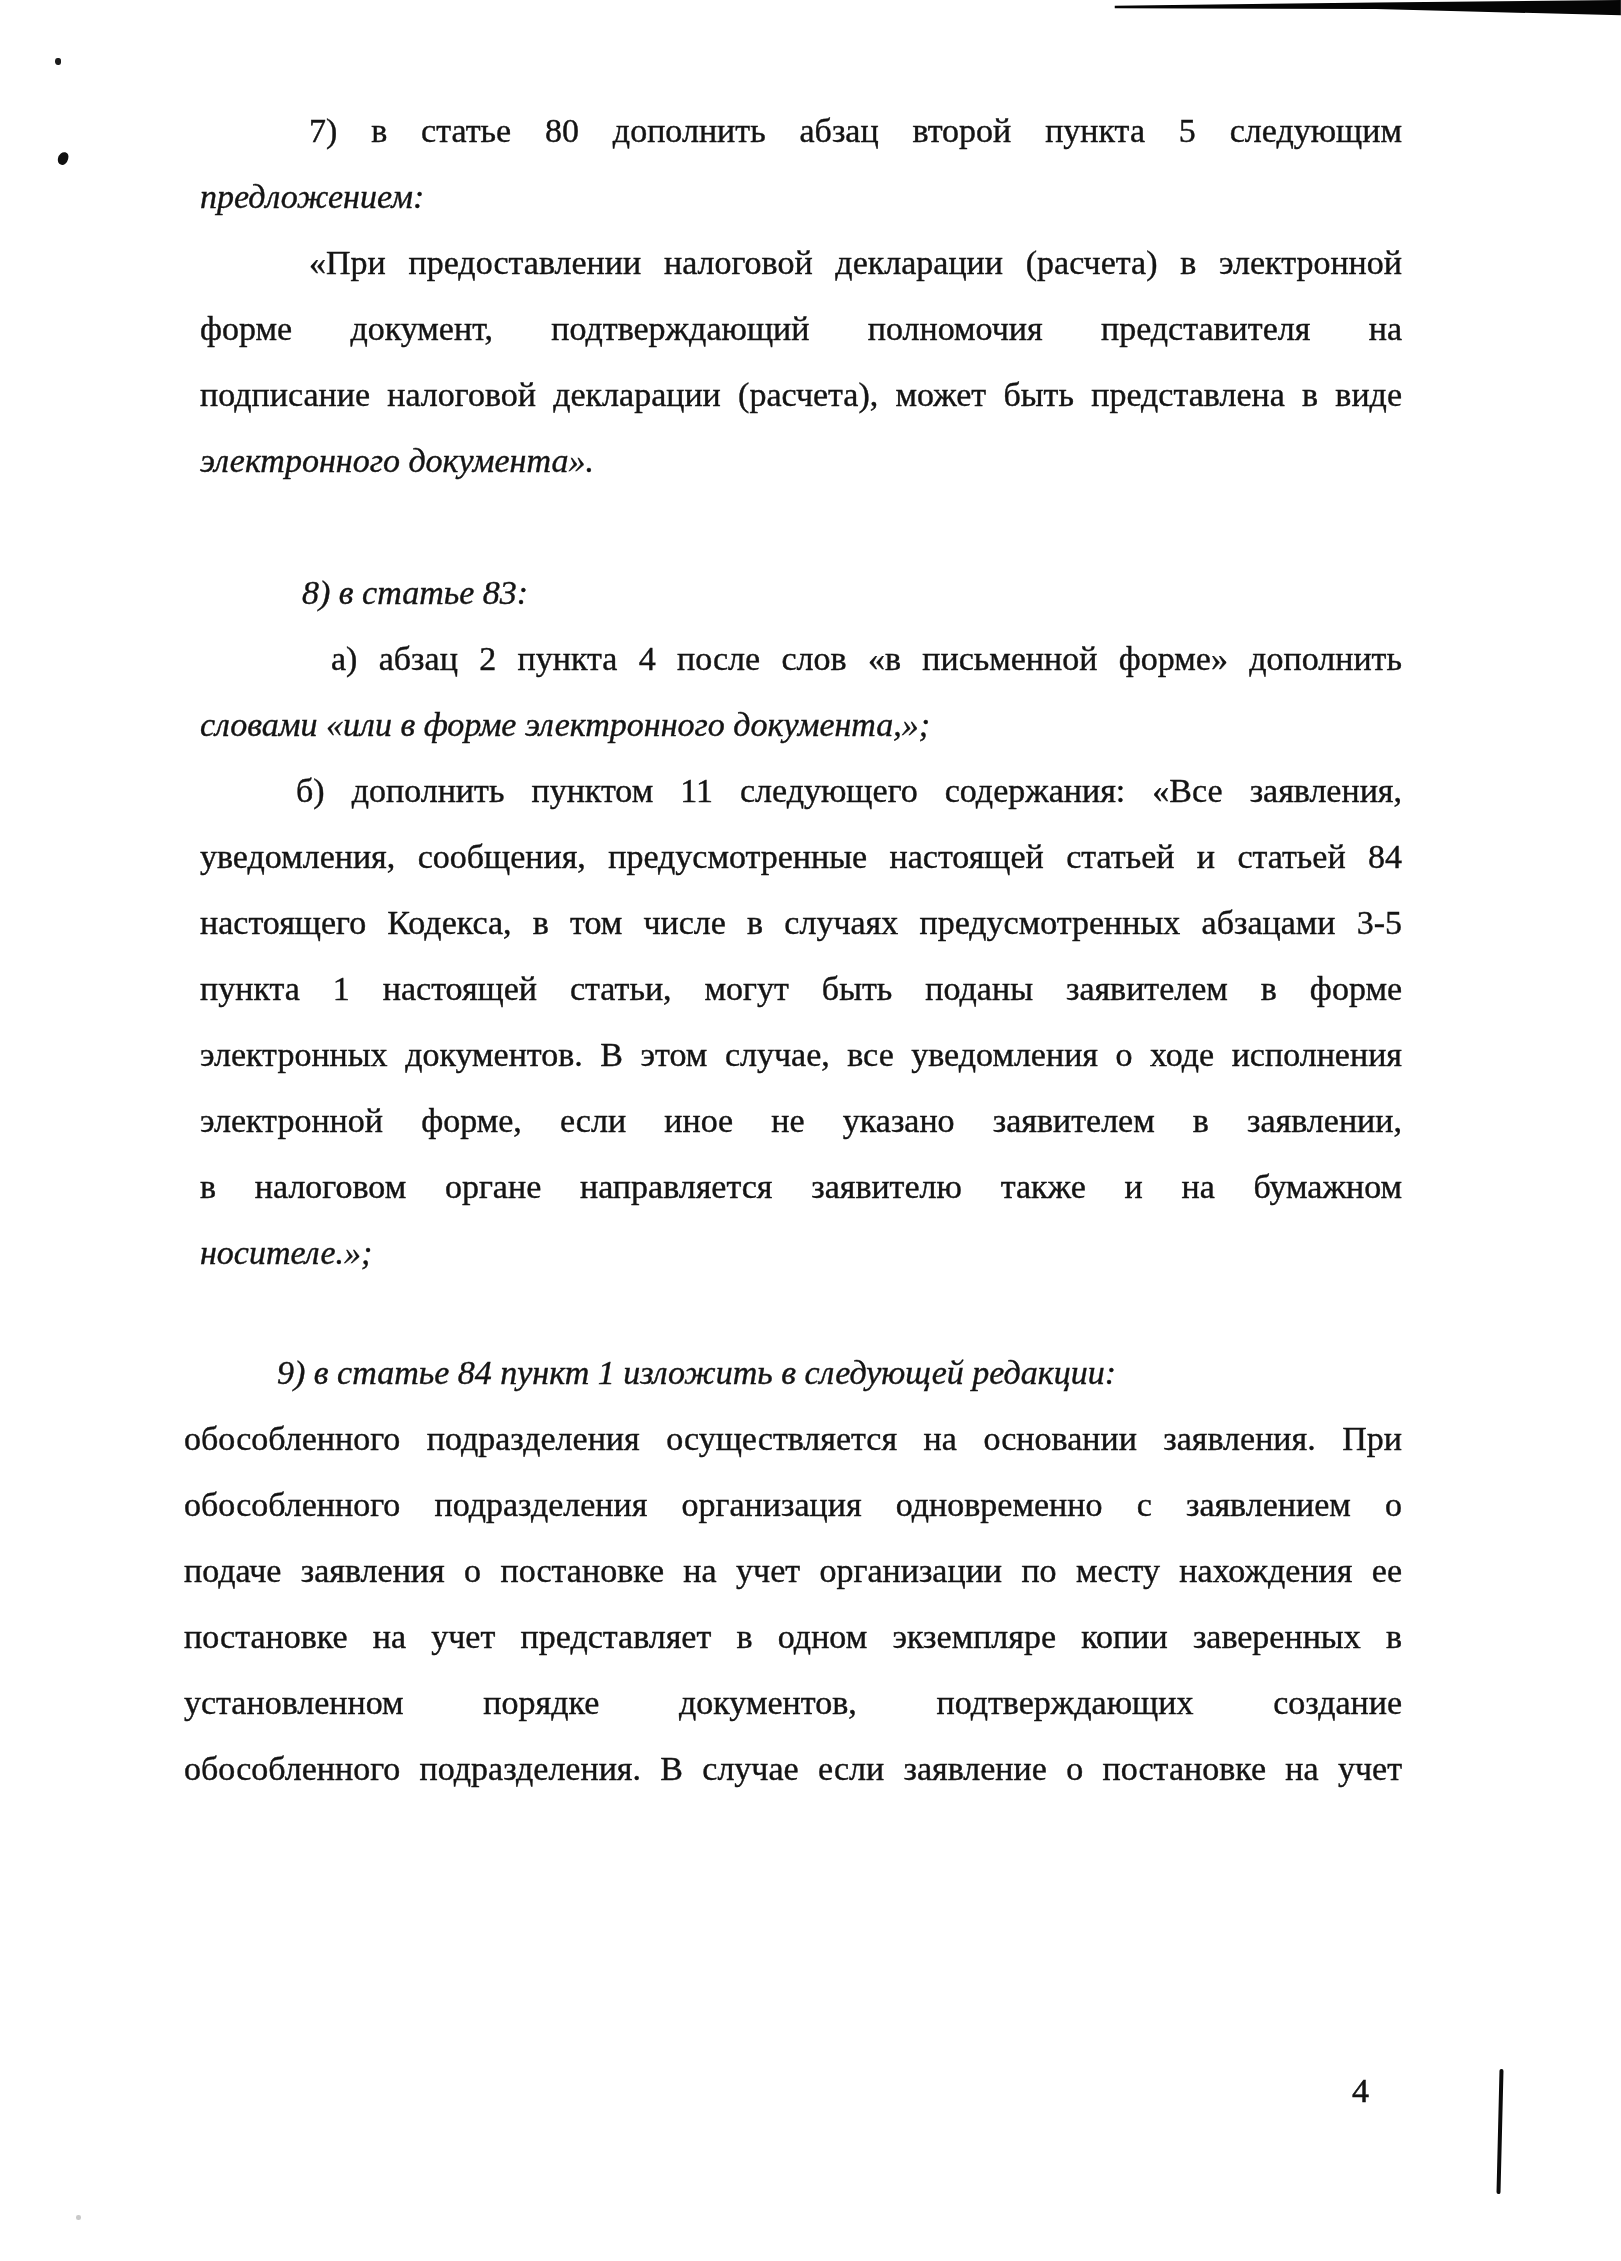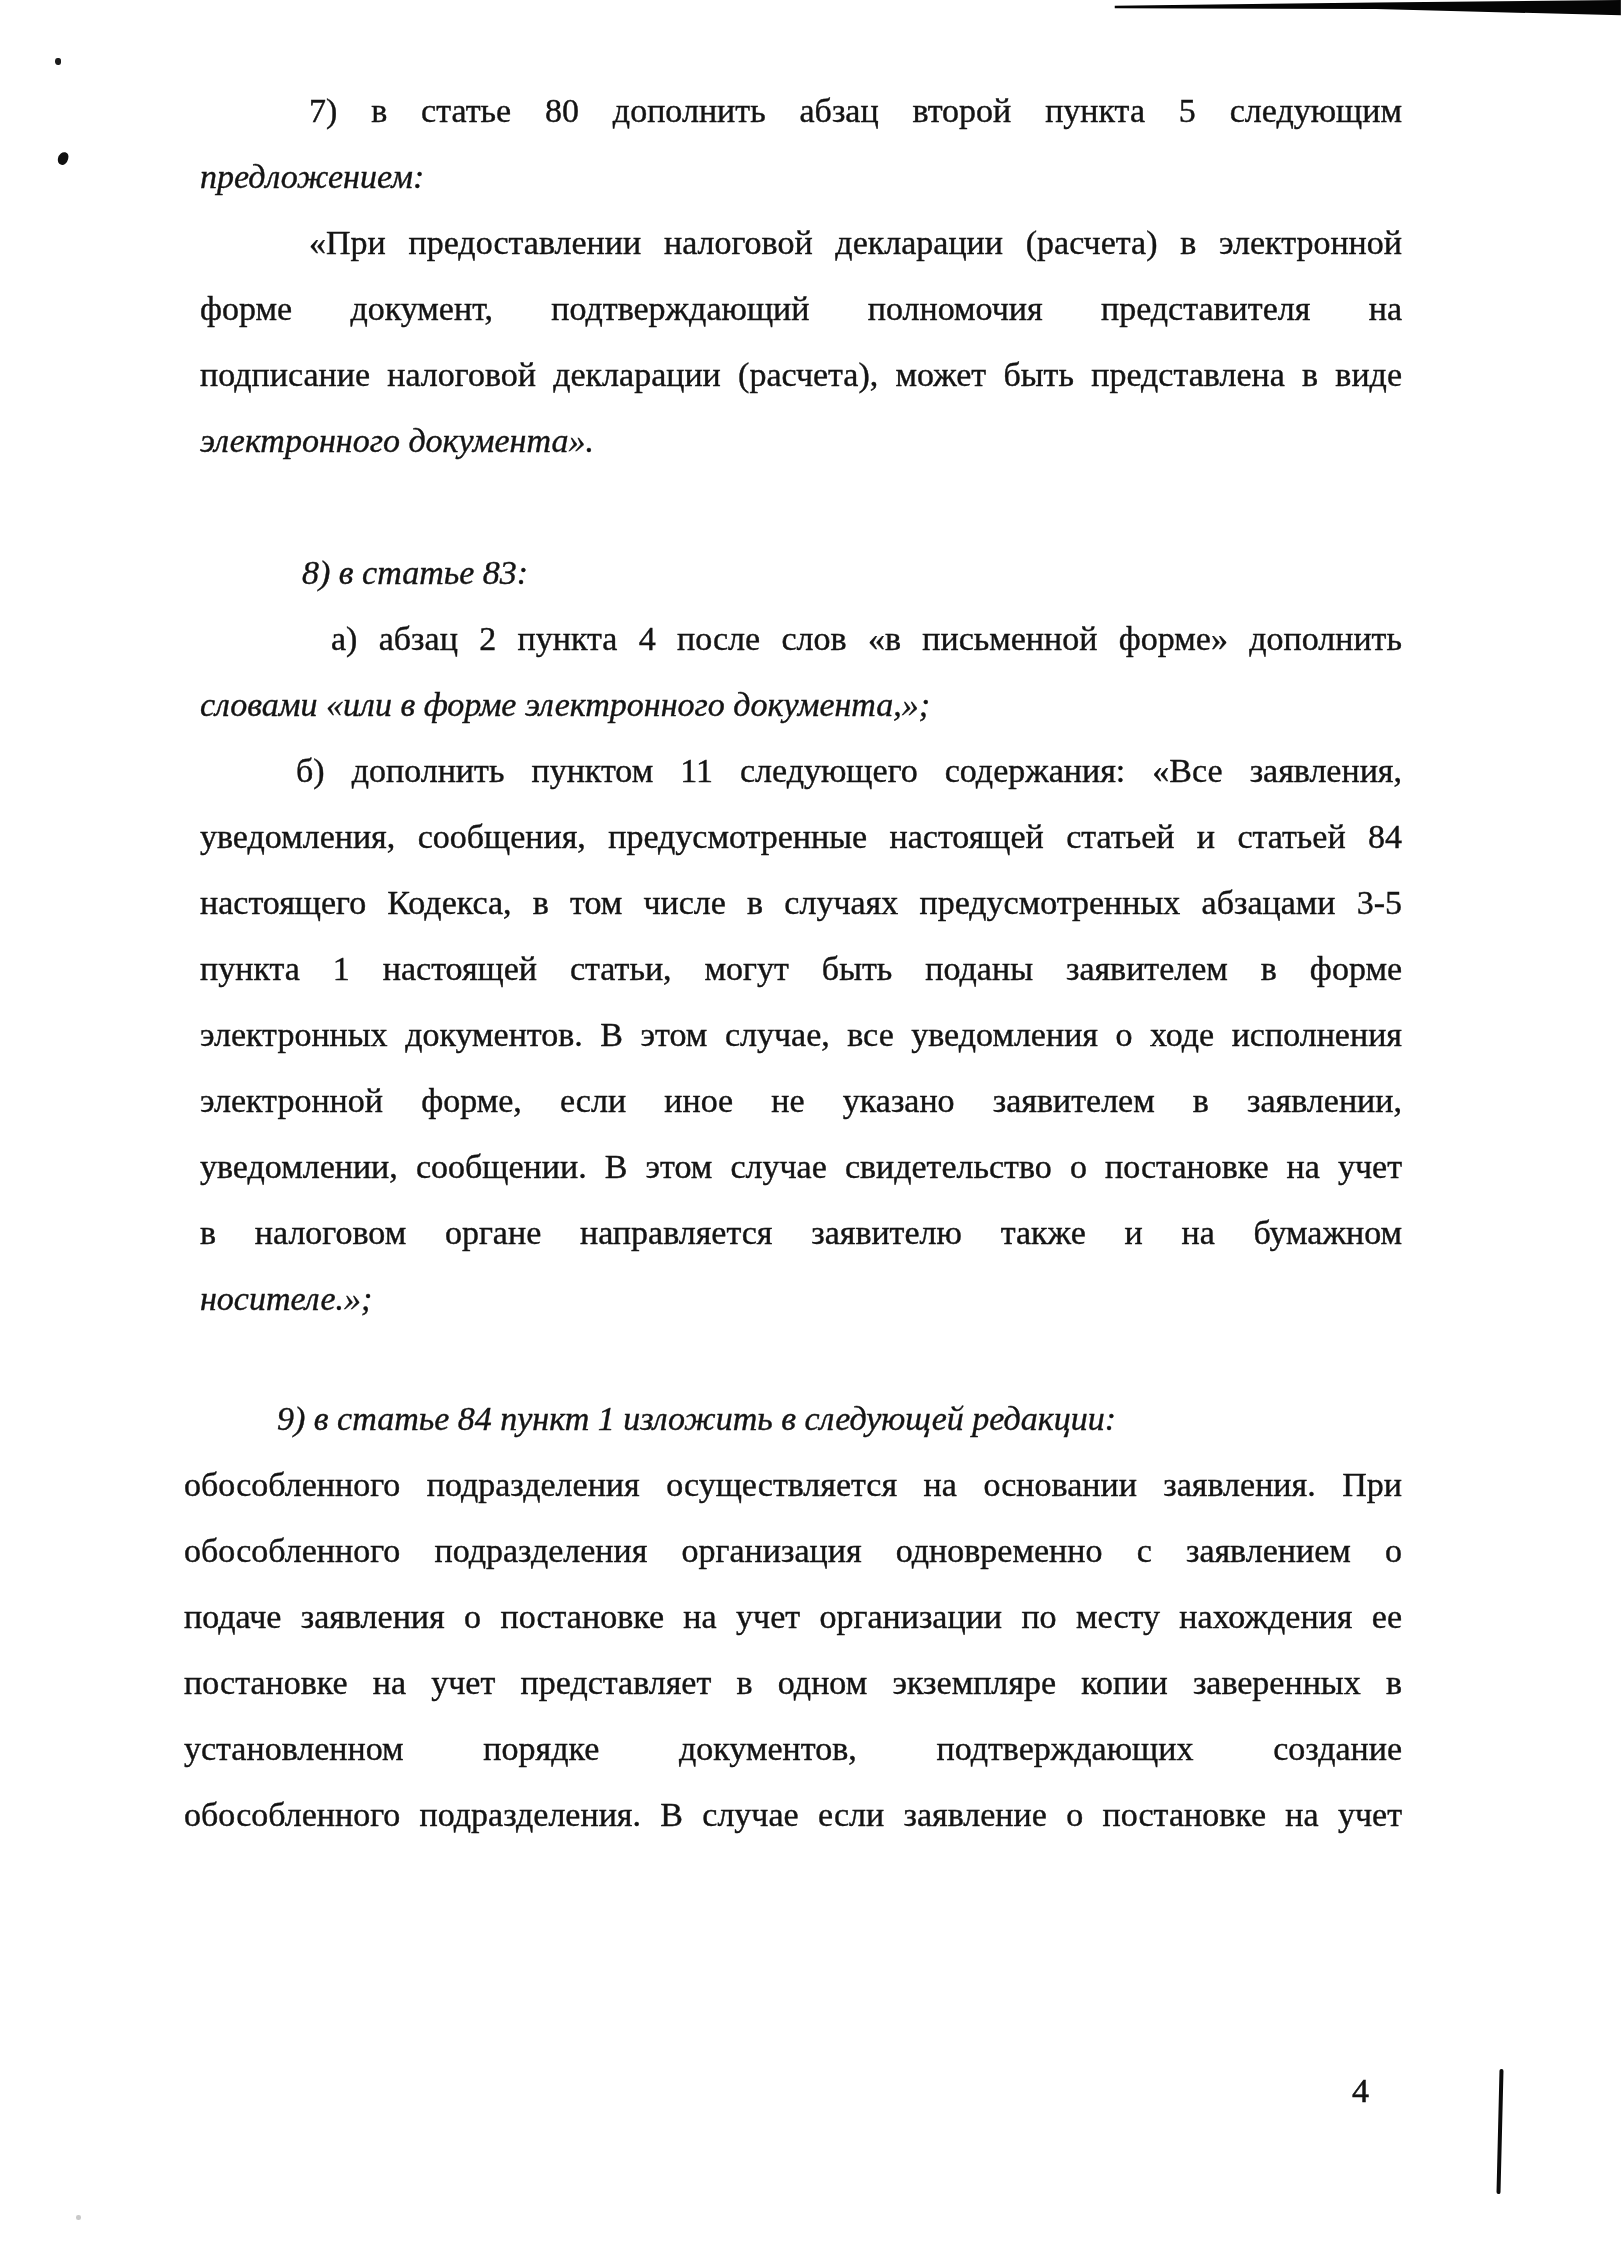--- a/index.html
+++ b/index.html
@@ -6,21 +6,21 @@
   .page{
     position:relative;
     width:1621px;height:2261px;
     background:#ffffff;
     font-family:"Liberation Serif","DejaVu Serif",serif;
     color:#141414;
     overflow:hidden;
   }
   .textblock{
     position:absolute;
-    left:200px;top:78px;
+    left:200px;top:98px;
     width:1202px;
   }
   .ln{
     font-size:34px;
     line-height:66px;
     height:66px;
     text-align:justify;
     text-align-last:justify;
     -webkit-text-stroke:0.4px #161616;
     white-space:normal;
@@ -88,21 +88,20 @@
 
     <div class="ln ind160 left">8) в статье 83:</div>
     <div class="ln ind205">а) абзац 2 пункта 4 после слов «в письменной форме» дополнить</div>
     <div class="ln left">словами «или в форме электронного документа,»;</div>
     <div class="ln ind150">б) дополнить пунктом 11 следующего содержания: «Все заявления,</div>
     <div class="ln">уведомления, сообщения, предусмотренные настоящей статьей и статьей 84</div>
     <div class="ln">настоящего Кодекса, в том числе в случаях предусмотренных абзацами 3-5</div>
     <div class="ln">пункта 1 настоящей статьи, могут быть поданы заявителем в форме</div>
     <div class="ln">электронных документов. В этом случае, все уведомления о ходе исполнения</div>
     <div class="ln">электронной форме, если иное не указано заявителем в заявлении,</div>
-    <div class="ln">уведомлении, сообщении. В этом случае свидетельство о постановке на учет</div>
     <div class="ln">в налоговом органе направляется заявителю также и на бумажном</div>
     <div class="ln left">носителе.»;</div>
 
     <div class="sp84"></div>
 
     <div class="ln sec9 ind145 left">9) в статье 84 пункт 1 изложить в следующей редакции:</div>
     <div class="ln sec9">обособленного подразделения осуществляется на основании заявления. При</div>
     <div class="ln sec9">обособленного подразделения организация одновременно с заявлением о</div>
     <div class="ln sec9">подаче заявления о постановке на учет организации по месту нахождения ее</div>
     <div class="ln sec9">постановке на учет представляет в одном экземпляре копии заверенных в</div>

